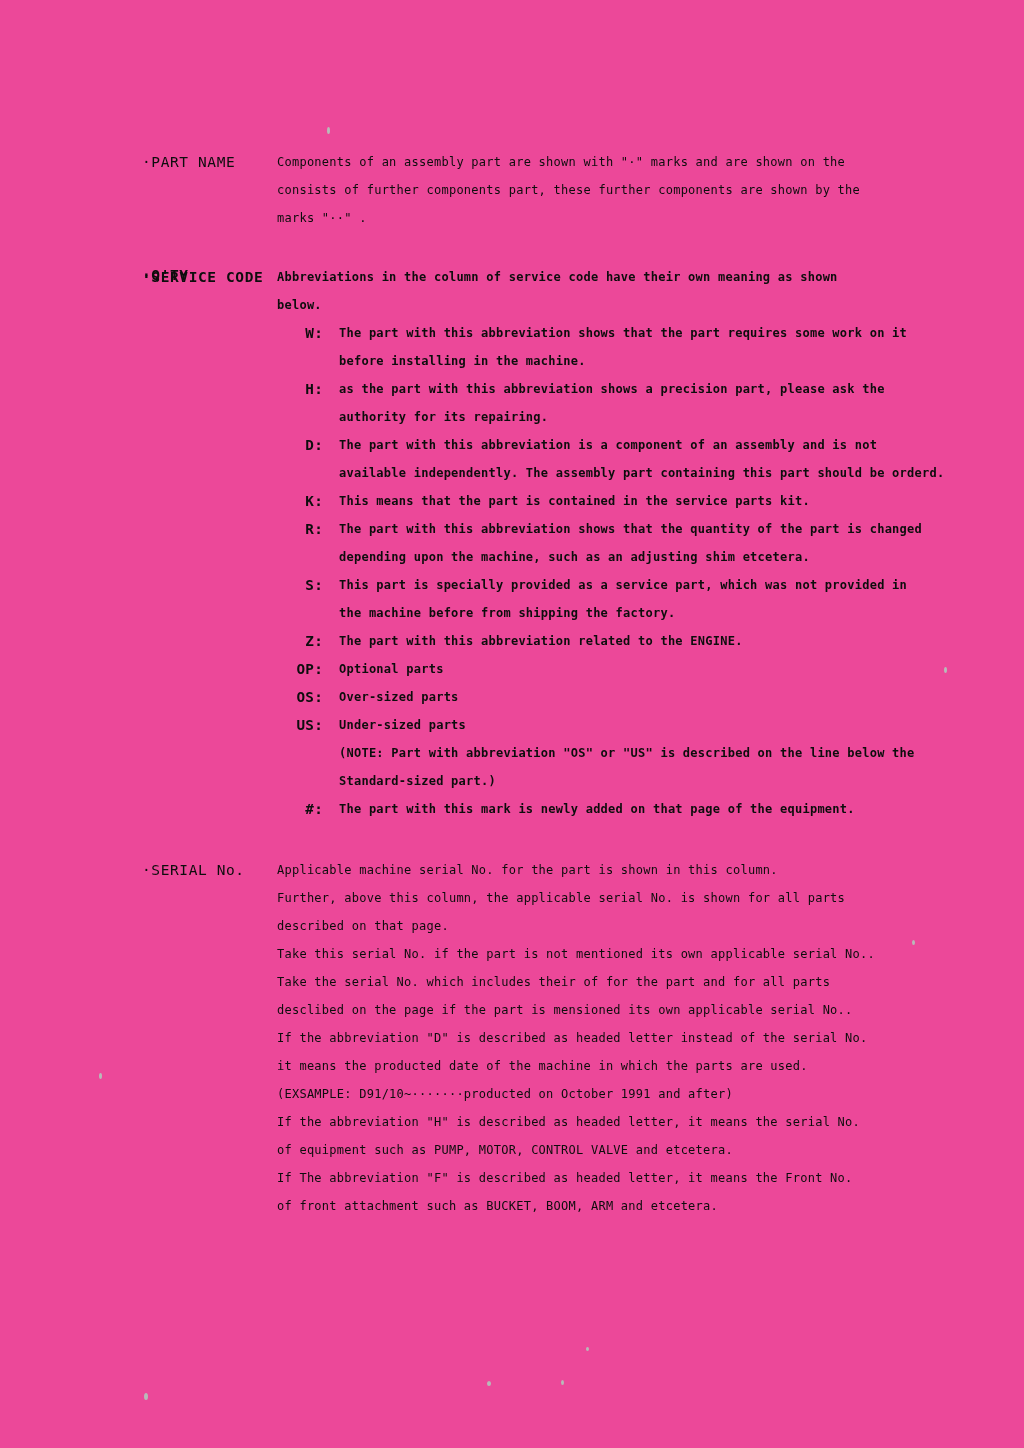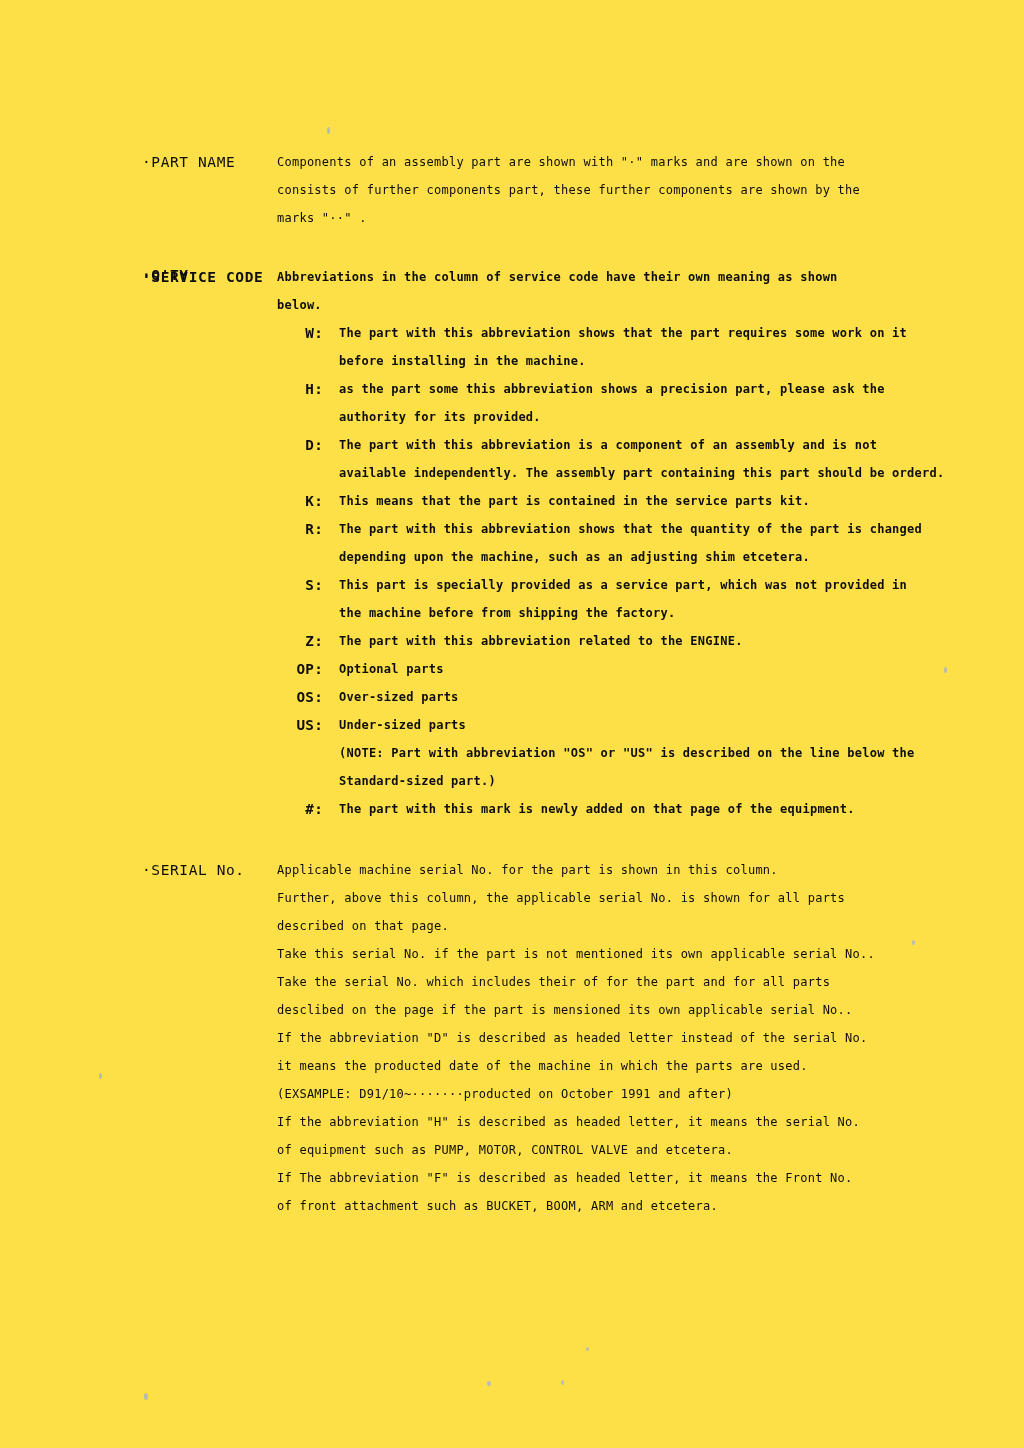--- a/index.html
+++ b/index.html
@@ -11,21 +11,21 @@
 
   body {
     font-family: "DejaVu Sans Mono", "Liberation Mono", monospace;
     color: #0d0d0d;
   }
 
   #page {
     position: relative;
     width: 1024px;
     height: 1448px;
-    background: #fde047;
+    background: #ec4899;
     overflow: hidden;
   }
 
   
   .speck {
     position: absolute;
     background: #b9b9b9;
     border-radius: 50%;
     pointer-events: none;
   }
@@ -145,22 +145,22 @@
           <div class="abbr-code">W:</div>
           <div class="abbr-text">
             <div class="line">The part with this abbreviation shows that the part requires some work on it</div>
             <div class="line">before installing in the machine.</div>
           </div>
         </div>
 
         <div class="abbr-row">
           <div class="abbr-code">H:</div>
           <div class="abbr-text">
-            <div class="line">as the part some this abbreviation shows a precision part, please ask the</div>
-            <div class="line">authority for its provided.</div>
+            <div class="line">as the part with this abbreviation shows a precision part, please ask the</div>
+            <div class="line">authority for its repairing.</div>
           </div>
         </div>
 
         <div class="abbr-row">
           <div class="abbr-code">D:</div>
           <div class="abbr-text">
             <div class="line">The part with this abbreviation is a component of an assembly and is not</div>
             <div class="line">available independently. The assembly part containing this part should be orderd.</div>
           </div>
         </div>

